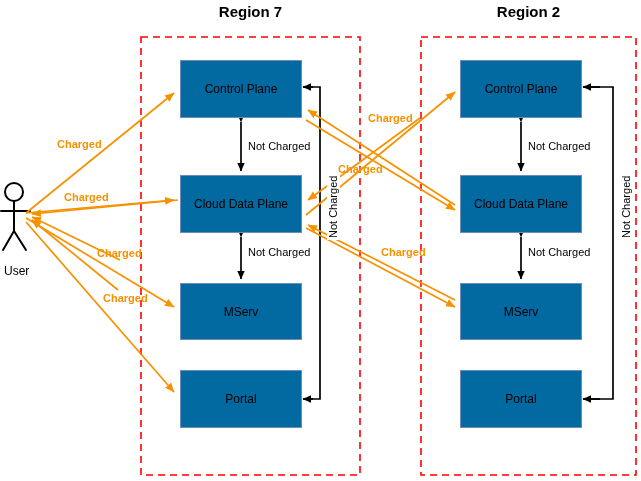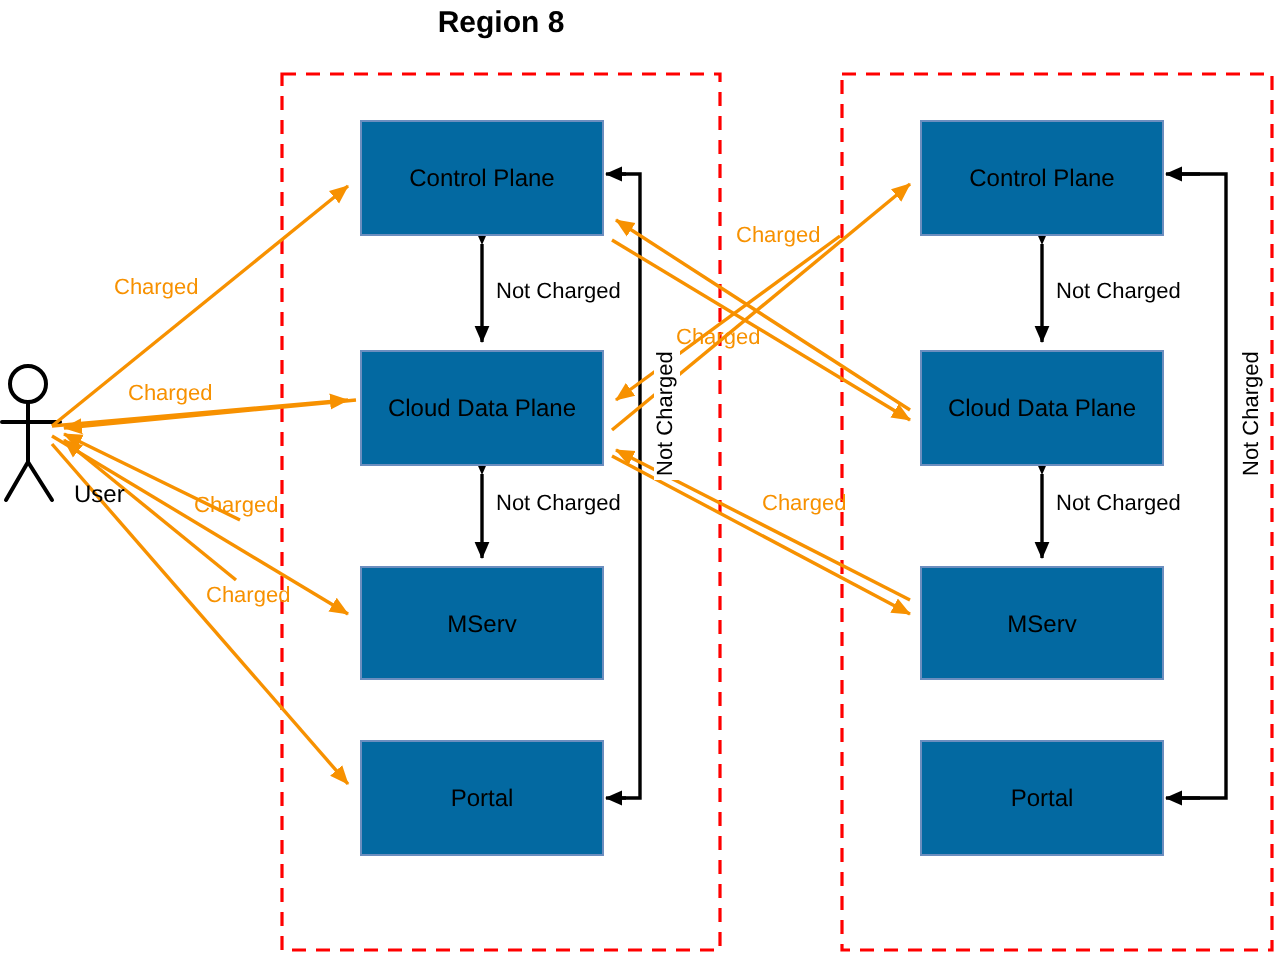--- a/index.html
+++ b/index.html
@@ -7,21 +7,21 @@
        font-family:"Liberation Sans","DejaVu Sans",sans-serif;}
   #stage{position:absolute;left:0;top:0;width:641px;height:481px;}
   svg.layer{position:absolute;left:0;top:0;width:641px;height:481px;}
   .region-title{position:absolute;font-size:15px;font-weight:bold;color:#000;
                 text-align:center;white-space:nowrap;}
   .node{position:absolute;box-sizing:border-box;background:#0369a1;
         border:1px solid #6c8ebf;display:flex;align-items:center;
         justify-content:center;font-size:12px;color:#000;}
   .edge-label{position:absolute;font-size:11px;color:#000;background:#ffffff;
               white-space:nowrap;padding:0 2px;line-height:13px;}
-  .edge-label.charged{color:#f79100;font-weight:normal;background:transparent;}
+  .edge-label.charged{color:#f79100;font-weight:bold;background:transparent;}
   .edge-label.vert{transform-origin:left top;white-space:nowrap;}
   .user-label{position:absolute;font-size:12px;color:#000;white-space:nowrap;}
 </style>
 </head>
 <body>
 
 <div id="stage">
 
   <svg class="layer" viewBox="0 0 641 481">
     <defs>
@@ -110,23 +110,24 @@
       <line x1="306" y1="228" x2="455" y2="307" stroke="#f79100" stroke-width="1.7" marker-end="url(#ar-orange)"></line>
     </g>
 
     <g>
       <line x1="178" y1="200" x2="32" y2="214" stroke="#f79100" stroke-width="1.7" marker-end="url(#ar-orange)"></line>
       <line x1="120" y1="260" x2="32" y2="217" stroke="#f79100" stroke-width="1.7" marker-end="url(#ar-orange)"></line>
       <line x1="118" y1="290" x2="32" y2="220" stroke="#f79100" stroke-width="1.7" marker-end="url(#ar-orange)"></line>
     </g>
   </svg>
 
-  <div class="region-title" style="left:141px;top:3px;width:219px;">Region 8</div>
+  <div class="region-title" style="left:141px;top:3px;width:219px;">Region 7</div>
+  <div class="region-title" style="left:421px;top:3px;width:215px;">Region 2</div>
 
-  <div class="user-label" style="left:4px;top:240px;margin-left:33px;">User</div>
+  <div class="user-label" style="left:4px;top:264px;">User</div>
 
   <div class="node" style="left:180px;top:60px;width:122px;height:58px;">Control Plane</div>
   <div class="node" style="left:180px;top:175px;width:122px;height:58px;">Cloud Data Plane</div>
   <div class="node" style="left:180px;top:283px;width:122px;height:57px;">MServ</div>
   <div class="node" style="left:180px;top:370px;width:122px;height:58px;">Portal</div>
 
   <div class="node" style="left:460px;top:60px;width:122px;height:58px;">Control Plane</div>
   <div class="node" style="left:460px;top:175px;width:122px;height:58px;">Cloud Data Plane</div>
   <div class="node" style="left:460px;top:283px;width:122px;height:57px;">MServ</div>
   <div class="node" style="left:460px;top:370px;width:122px;height:58px;">Portal</div>

